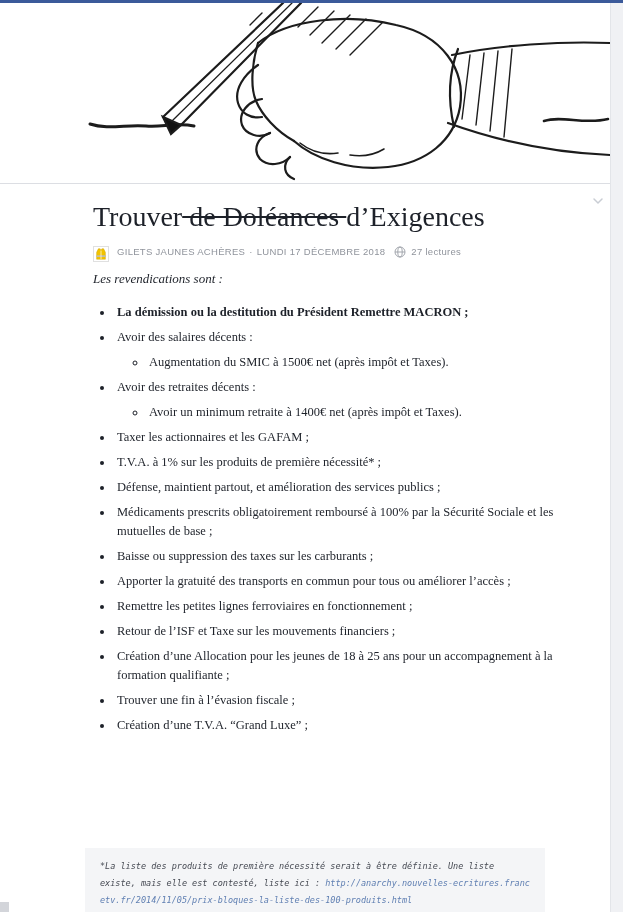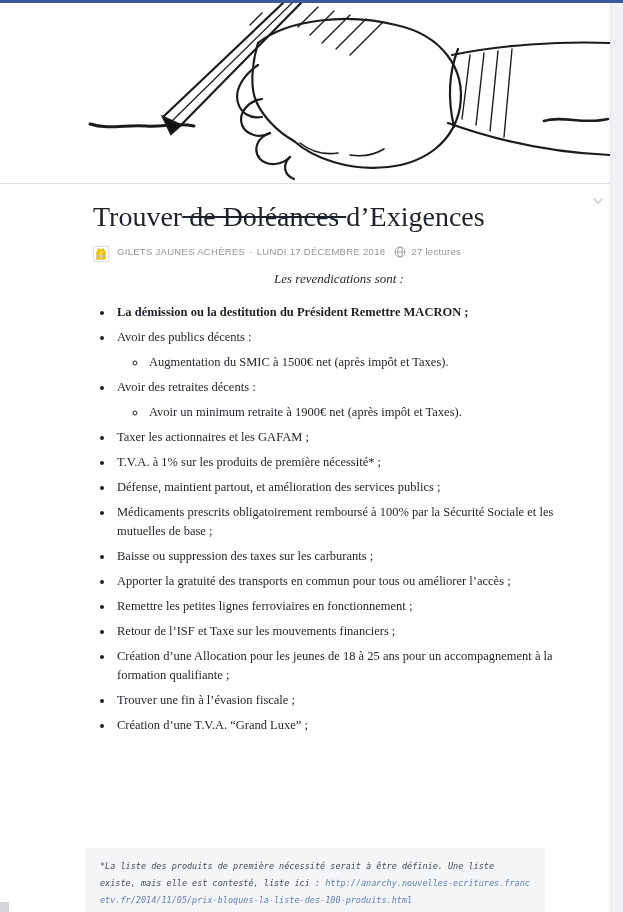--- a/index.html
+++ b/index.html
@@ -19,21 +19,21 @@
   h1.title{margin:0;font-size:28px;line-height:34px;font-weight:400;color:#1d2129;font-family:"Liberation Serif", serif;}
   h1.title .struck{text-decoration:line-through;}
 
   .byline{margin-top:12px;display:flex;align-items:flex-start;font-family:"Liberation Sans", sans-serif;
           font-size:9.5px;letter-spacing:0.3px;color:#90949c;}
   .byline .avatar{width:16px;height:16px;margin-right:8px;border:1px solid #e0e0e0;box-sizing:border-box;}
   .byline .sep{margin:0 4px;}
   .byline .globe{margin:0 5px 0 9px;display:inline-flex;}
 
   .intro{margin:22px 0 0;font-size:17px;line-height:26px;color:#1d2129;}
-  .list-intro{margin:8px 0 0;font-size:13px;line-height:18px;font-style:italic;color:#1d2129;text-align:center;}
+  .list-intro{margin:8px 0 0;font-size:13px;line-height:18px;font-style:italic;color:#1d2129;}
 
   ul.demands{margin:15px 0 0;padding:0 0 0 21px;}
   ul.demands>li{font-size:12.5px;line-height:19px;margin-bottom:6px;padding-left:3px;color:#1d2129;}
   ul.demands>li.bold{font-weight:700;}
   ul.sub{list-style-type:circle;margin:6px 0 0;padding:0 0 0 30px;}
   ul.sub>li{font-size:12.5px;line-height:19px;padding-left:2px;}
 
   .footnote{position:absolute;left:85px;top:848px;width:430px;background:#f4f5f7;
             padding:10px 15px 9px;font-family:"DejaVu Sans Mono", monospace;font-style:italic;
             font-size:8.5px;line-height:17px;color:#474b54;}
@@ -122,29 +122,29 @@
       </svg>
     </span>
     <span>27 lectures</span>
   </div>
 
   <p class="list-intro">Les revendications sont :</p>
 
   <ul class="demands">
     <li class="bold">La démission ou la destitution du Président Remettre MACRON ;</li>
     <li>
-      <span>Avoir des publics décents :</span>
+      <span>Avoir des salaires décents :</span>
       <ul class="sub">
         <li>Augmentation du SMIC à 1500€ net (après impôt et Taxes).</li>
       </ul>
     </li>
     <li>
       <span>Avoir des retraites décents :</span>
       <ul class="sub">
-        <li>Avoir un minimum retraite à 1900€ net (après impôt et Taxes).</li>
+        <li>Avoir un minimum retraite à 1400€ net (après impôt et Taxes).</li>
       </ul>
     </li>
     <li>Taxer les actionnaires et les GAFAM ;</li>
     <li>T.V.A. à 1% sur les produits de première nécessité* ;</li>
     <li>Défense, maintient partout, et amélioration des services publics ;</li>
     <li>Médicaments prescrits obligatoirement remboursé à 100% par la Sécurité Sociale et les mutuelles de base ;</li>
     <li>Baisse ou suppression des taxes sur les carburants ;</li>
     <li>Apporter la gratuité des transports en commun pour tous ou améliorer l’accès ;</li>
     <li>Remettre les petites lignes ferroviaires en fonctionnement ;</li>
     <li>Retour de l’ISF et Taxe sur les mouvements financiers ;</li>

